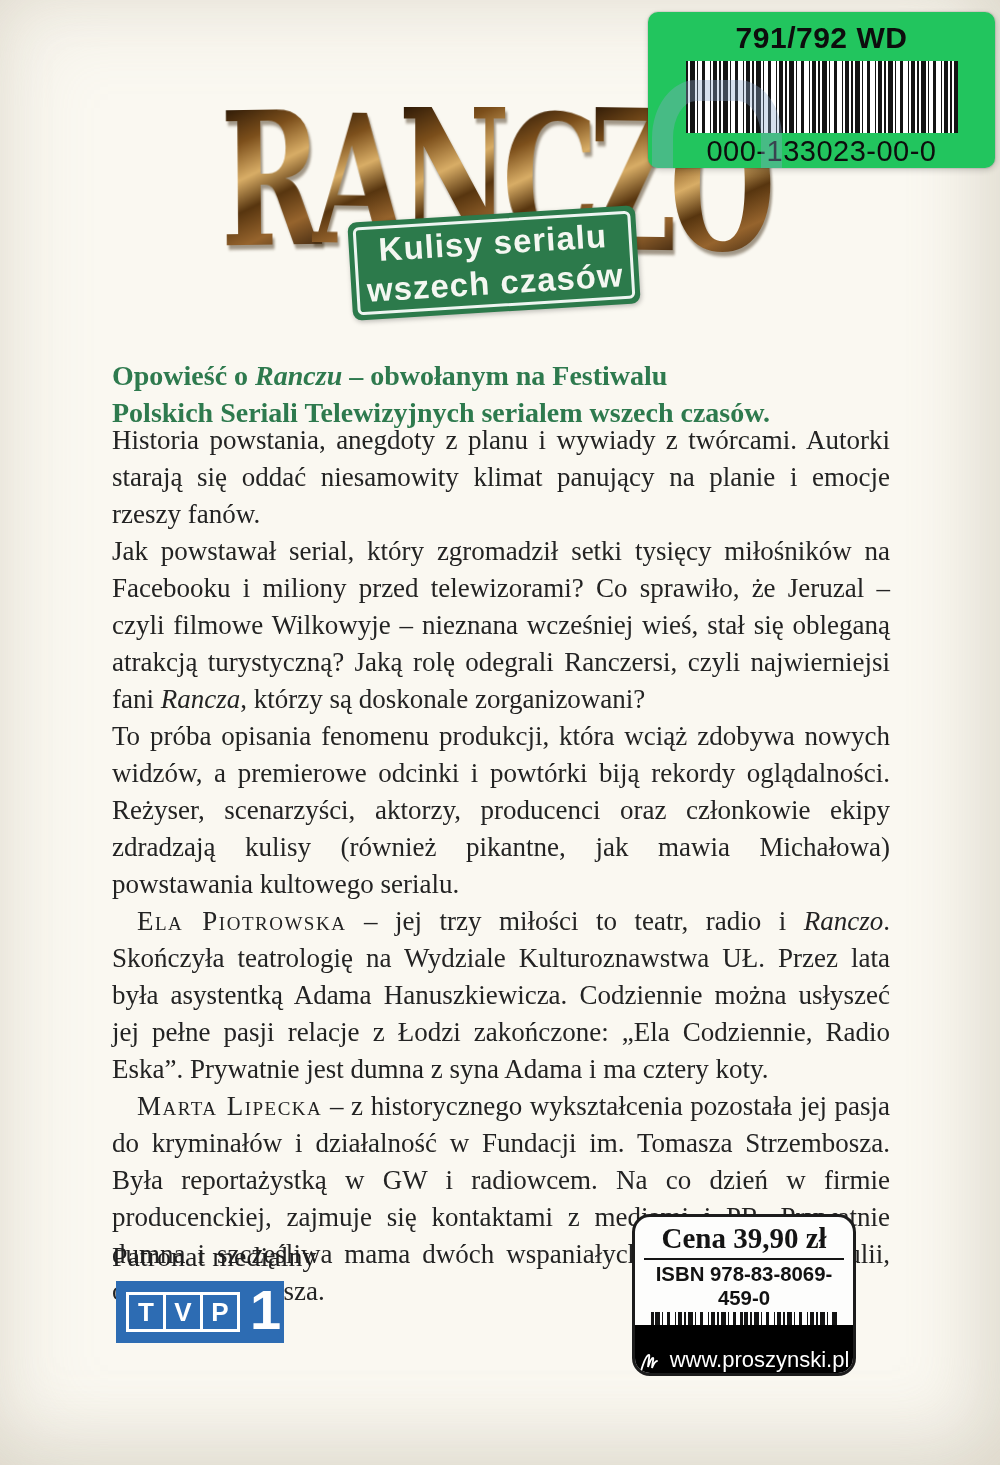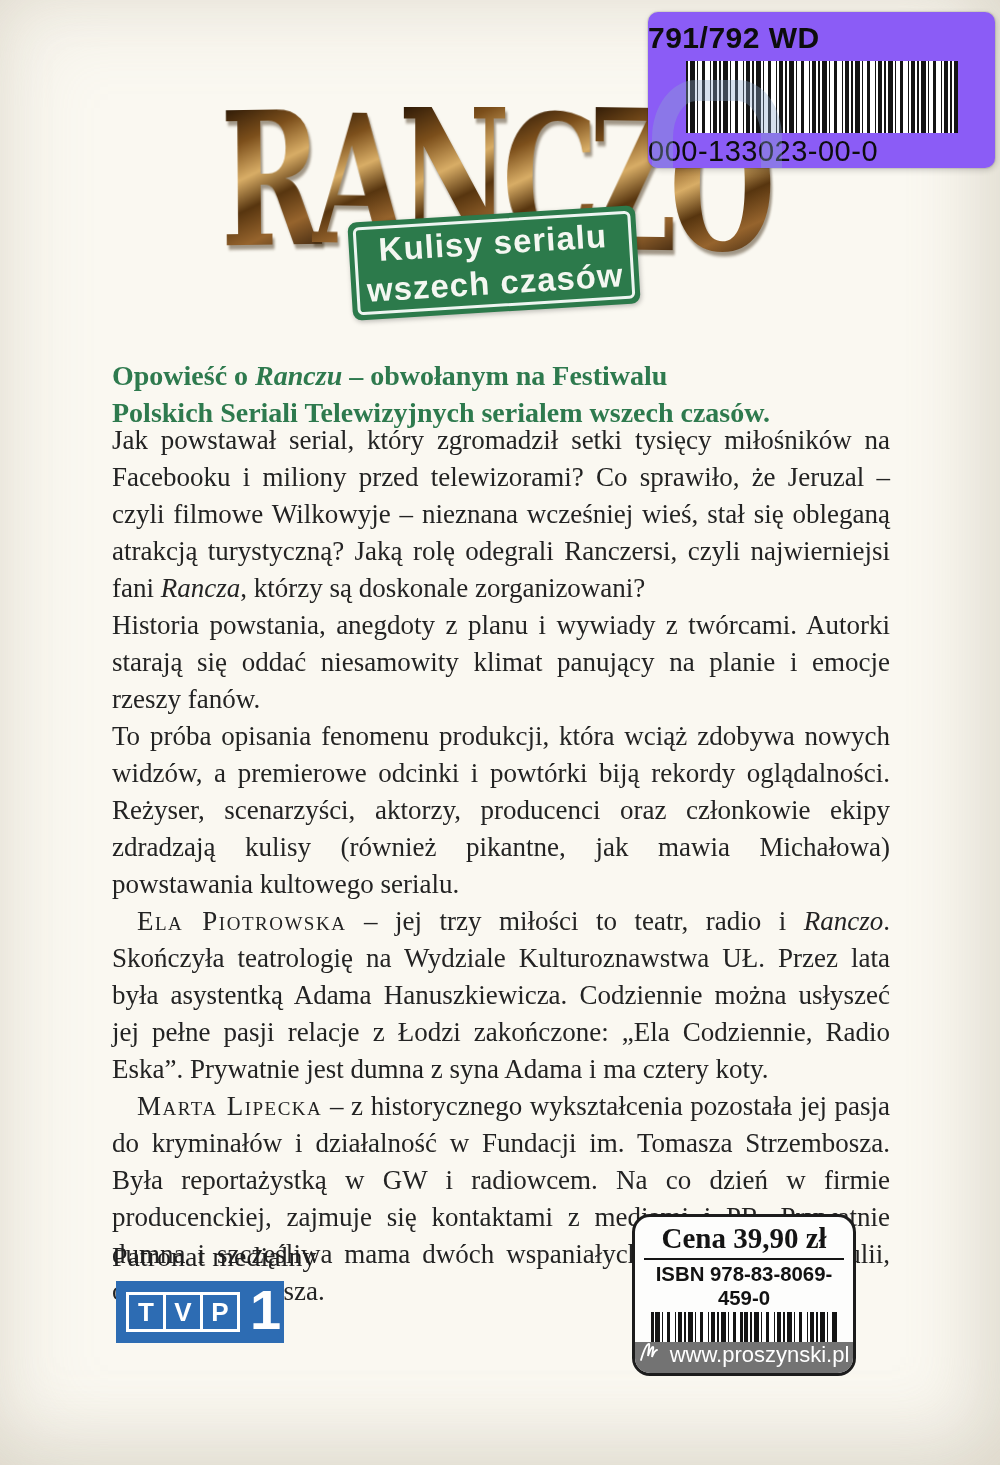--- a/index.html
+++ b/index.html
@@ -6,21 +6,21 @@
   body { background:#e8e6e0; font-family:"Liberation Serif", serif; }
   .page {
     position:relative; width:1000px; height:1465px; margin:0 auto;
     background:#faf8f1; overflow:hidden;
     box-shadow: inset 0 0 90px rgba(190,180,158,.30), inset -18px -24px 70px rgba(172,162,140,.22);
   }
 
   
   .sticker {
     position:absolute; left:648px; top:12px; width:347px; height:156px;
-    background:#8b5cf6; border-radius:10px; z-index:30; overflow:hidden; text-align:left;
+    background:#22c55e; border-radius:10px; z-index:30; overflow:hidden; text-align:center;
     box-shadow:0 0 0 1px rgba(0,0,0,.07), 1px 2px 6px rgba(0,0,0,.20);
   }
   .ghost-o {
     position:absolute; left:4px; top:68px; width:88px; height:130px;
     border:21px solid rgba(140,170,205,.35); border-radius:44px / 58px;
   }
   .sticker-top { margin-top:9px; font-family:"Liberation Sans",sans-serif; font-weight:bold; font-size:30px; color:#0d0d0d; letter-spacing:.5px; }
   .bars {
     background-image: repeating-linear-gradient(90deg,
       #141414 0 2px, #fff 2px 4px,
@@ -99,22 +99,22 @@
   }
   .cena { font-size:29px; color:#141414; margin-top:5px;font-weight:bold; }
   .pb-divider { border-top:2.5px solid #151515; margin:3px 9px 2px; }
   .isbn { font-family:"Liberation Sans",sans-serif; font-weight:bold; font-size:21px; color:#121212; transform:scaleX(.97); letter-spacing:0; }
   .ean-wrap { position:relative; margin:2px 16px 0; height:64px; }
   .ean-bars { height:42px; }
   .guard { position:absolute; top:0; width:3px; height:55px; background:#141414; }
   .g1 { left:0; } .g2 { left:48%; } .g3 { right:0; }
   .ean-digits { font-family:"Liberation Sans",sans-serif; font-size:22px; color:#141414; letter-spacing:4px; margin-top:-1px; }
   .webbar {
-    position:absolute; left:0; right:0; bottom:0; height:31px; background:#737373;
-    display:flex; align-items:flex-start; justify-content:center; gap:7px;
+    position:absolute; left:0; right:0; bottom:0; height:48px; background:#000000;
+    display:flex; align-items:flex-end; justify-content:center; gap:7px;
     color:#fff; font-family:"Liberation Sans",sans-serif; font-size:22px;
   }
 </style>
 </head>
 <body>
 
 <div class="page">
 
   <div class="sticker">
     <div class="ghost-o"></div>
@@ -136,22 +136,22 @@
     <div class="sign-line">Kulisy serialu</div>
     <div class="sign-line">wszech czasów</div>
   </div>
 
   <div class="lead">
     <span>Opowieść o </span><i>Ranczu</i><span> – obwołanym na Festiwalu</span><br>
     <span>Polskich Seriali Telewizyjnych serialem wszech czasów.</span>
   </div>
 
   <div class="copy">
+    <p><span>Historia powstania, anegdoty z planu i wywiady z twórcami. Autorki starają się oddać niesamowity klimat panujący na planie i emocje rzeszy fanów.</span></p>
     <p><span>Jak powstawał serial, który zgromadził setki tysięcy miłośników na Facebooku i miliony przed telewizorami? Co sprawiło, że Jeruzal – czyli filmowe Wilkowyje – nieznana wcześniej wieś, stał się obleganą atrakcją turystyczną? Jaką rolę odegrali Ranczersi, czyli najwierniejsi fani </span><i>Rancza</i><span>, którzy są doskonale zorganizowani?</span></p>
-    <p><span>Historia powstania, anegdoty z planu i wywiady z twórcami. Autorki starają się oddać niesamowity klimat panujący na planie i emocje rzeszy fanów.</span></p>
     <p><span>To próba opisania fenomenu produkcji, która wciąż zdobywa nowych widzów, a premierowe odcinki i powtórki biją rekordy oglądalności. Reżyser, scenarzyści, aktorzy, producenci oraz członkowie ekipy zdradzają kulisy (również pikantne, jak mawia Michałowa) powstawania kultowego serialu.</span></p>
 
     <p class="bio"><span class="name">Ela Piotrowska</span><span> – jej trzy miłości to teatr, radio i </span><i>Ranczo</i><span>. Skończyła teatrologię na Wydziale Kulturoznawstwa UŁ. Przez lata była asystentką Adama Hanuszkiewicza. Codziennie można usłyszeć jej pełne pasji relacje z Łodzi zakończone: „Ela Codziennie, Radio Eska”. Prywatnie jest dumna z syna Adama i ma cztery koty.</span></p>
 
     <p class="bio"><span class="name">Marta Lipecka</span><span> – z historycznego wykształcenia pozostała jej pasja do kryminałów i działalność w Fundacji im. Tomasza Strzembosza. Była reportażystką w GW i radiowcem. Na co dzień w firmie producenckiej, zajmuje się kontaktami z mediami i PR. Prywatnie dumna i szczęśliwa mama dwóch wspaniałych córek, Natalii i Julii, oraz kota Tadeusza.</span></p>
   </div>
 
   <div class="patronat">Patronat medialny</div>
   <div class="tvp">
     <div class="tvp-box">T</div>

